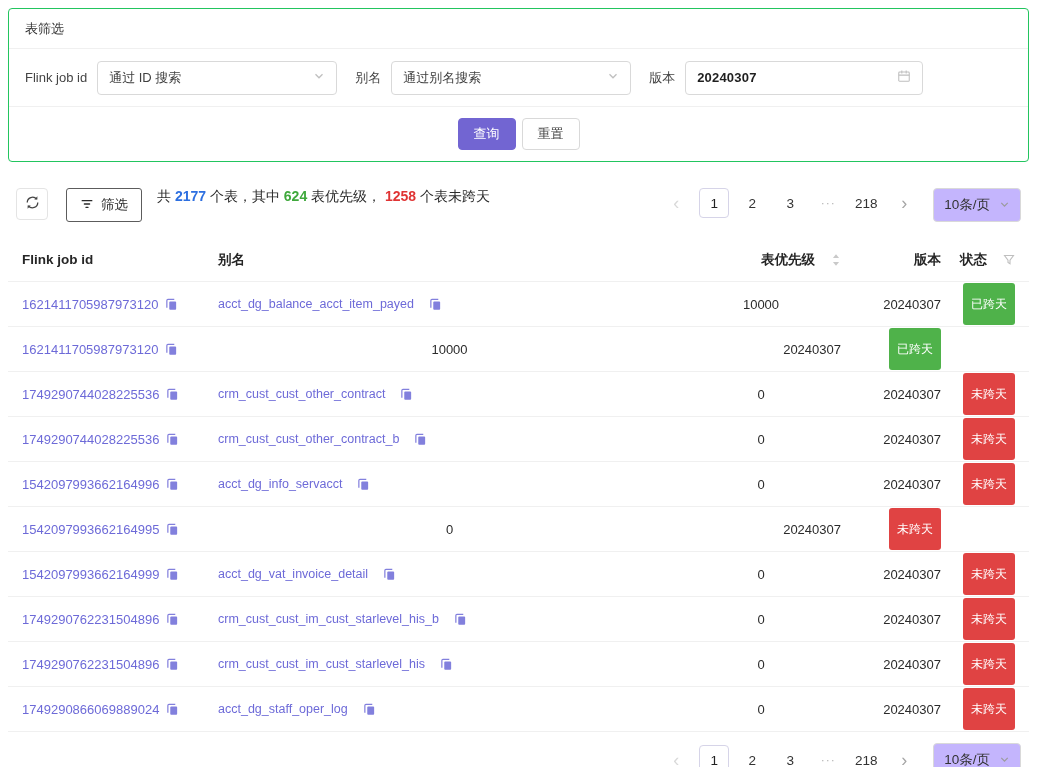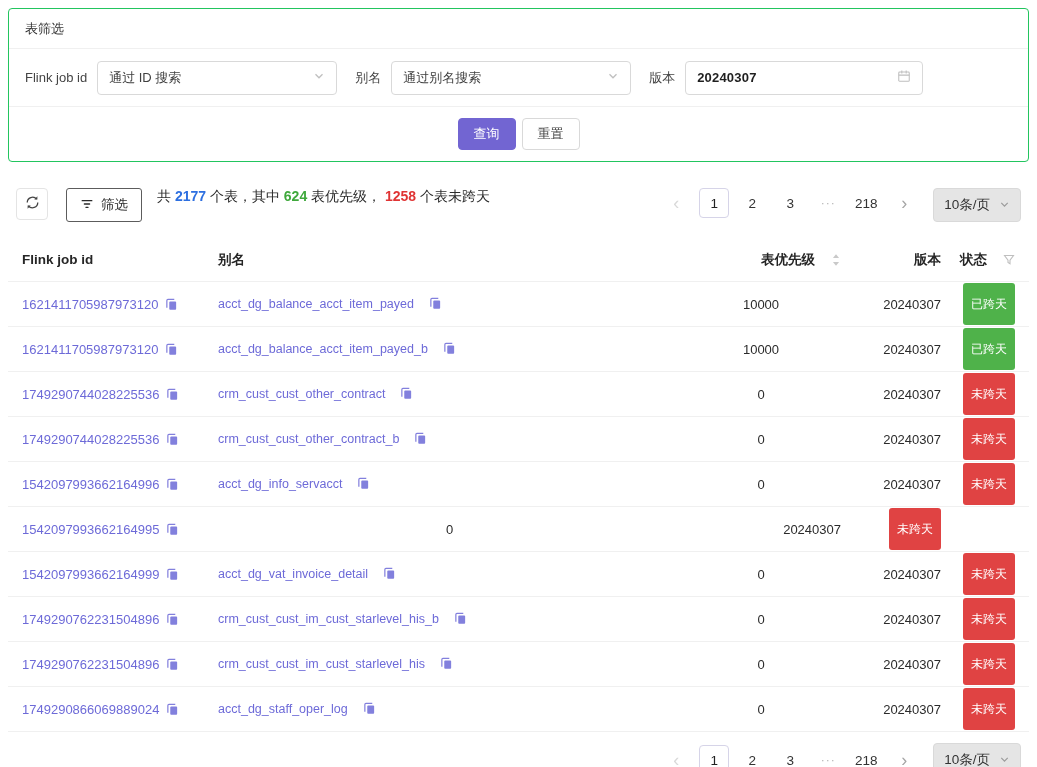--- a/index.html
+++ b/index.html
@@ -32,31 +32,31 @@
   .n-green{color:var(--num-green)}
   .n-red{color:var(--num-red)}
 
   
   .pagination{display:flex;align-items:center;gap:8px;margin-left:auto}
   .pg-item,.pg-arrow,.pg-ellipsis{min-width:30px;height:30px;display:inline-flex;align-items:center;justify-content:center;border-radius:4px;font-size:13.5px;color:#333;cursor:pointer;user-select:none}
   .pg-item.active{border:1px solid #d6d4e8;color:#222}
   .pg-arrow{color:#a6a6a6;font-size:18px;line-height:1}
   .pg-arrow.disabled{color:#d9d9d9}
   .pg-ellipsis{color:#b3b3b3;letter-spacing:1px;font-size:12px}
-  .pagesize{height:32px;margin-left:14px;border:1px solid #d9d9d9;border-radius:4px;padding:16px 10px;display:flex;align-items:center;gap:9px;color:#333;font-size:13.5px;cursor:pointer;background:#e5e5e5}
+  .pagesize{height:32px;margin-left:14px;border:1px solid #d9d9d9;border-radius:4px;padding:16px 10px;display:flex;align-items:center;gap:9px;color:#333;font-size:13.5px;cursor:pointer;background:#c4b5fd}
 
   
   .table{margin-top:14px}
   .thead,.trow{display:grid;grid-template-columns:196px 1fr 160px 100px 74px;align-items:center;padding:0 14px;border-bottom:1px solid #f0f0f0}
   .thead{height:44px;font-weight:700;font-size:13.5px;color:#262626}
   .trow{height:45px}
   .cell-right{display:flex;justify-content:flex-end;align-items:center;gap:16px}
   .link{color:var(--link);cursor:pointer;text-decoration:none}
   .cell-id{font-size:13px;display:flex;align-items:center;gap:7px}
-  .cell-alias{font-size:12.5px;display:flex;align-items:flex-start;gap:15px}
+  .cell-alias{font-size:12.5px;display:flex;align-items:flex-end;gap:15px}
   .copy-icon{color:var(--link);opacity:.85;display:inline-flex;cursor:pointer;flex:0 0 auto}
   .cell-priority{text-align:center;color:#2b2b2b}
   .cell-version{text-align:right;color:#2b2b2b}
   .cell-status{display:flex;justify-content:flex-end}
   .badge{display:inline-block;padding:13px 8px;border-radius:3px;color:#fff;font-size:12px;line-height:1.4;white-space:nowrap}
   .badge.success{background:var(--success)}
   .badge.danger{background:var(--danger)}
   .sort-icon,.funnel-icon{display:inline-flex;cursor:pointer}
 
   
@@ -194,29 +194,20 @@
         <div class="trow">
     <div class="cell-id">
       <span class="link">1621411705987973120</span>
       <span class="copy-icon">
               <svg width="13" height="13" viewBox="0 0 14 14" fill="none">
                 <path d="M10 1.5H3.2A1.2 1.2 0 0 0 2 2.7v7.9" stroke="currentColor" stroke-width="1.3"></path>
                 <rect x="4.6" y="3.9" width="7.4" height="8.7" rx="1" fill="currentColor"></rect>
               </svg>
             </span>
     </div>
-    <div class="cell-alias">
-      <span class="link">acct_dg_balance_acct_item_payed_b</span>
-      <span class="copy-icon">
-              <svg width="13" height="13" viewBox="0 0 14 14" fill="none">
-                <path d="M10 1.5H3.2A1.2 1.2 0 0 0 2 2.7v7.9" stroke="currentColor" stroke-width="1.3"></path>
-                <rect x="4.6" y="3.9" width="7.4" height="8.7" rx="1" fill="currentColor"></rect>
-              </svg>
-            </span>
-    </div>
     <div class="cell-priority">10000</div>
     <div class="cell-version">20240307</div>
     <div class="cell-status">
       <span class="badge success">已跨天</span>
     </div>
   </div>
         <div class="trow">
     <div class="cell-id">
       <span class="link">1749290744028225536</span>
       <span class="copy-icon">

